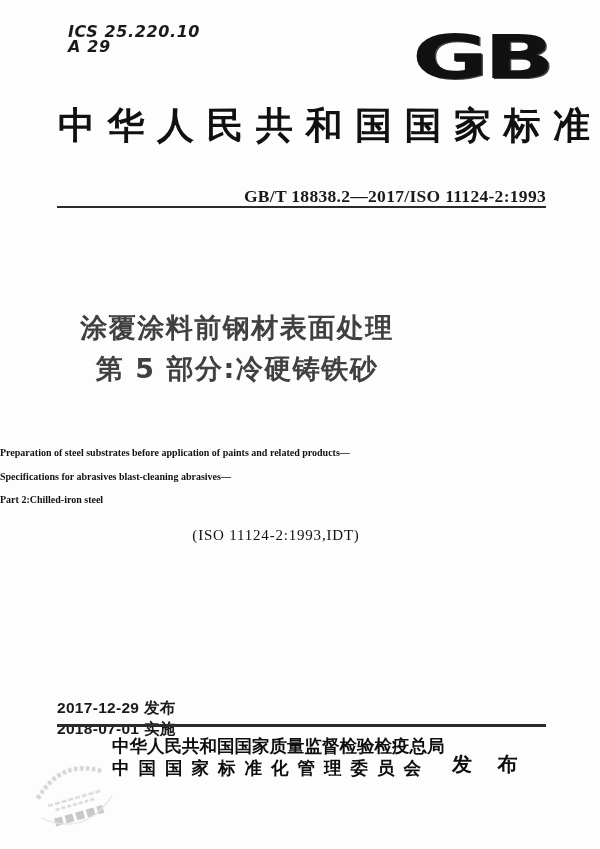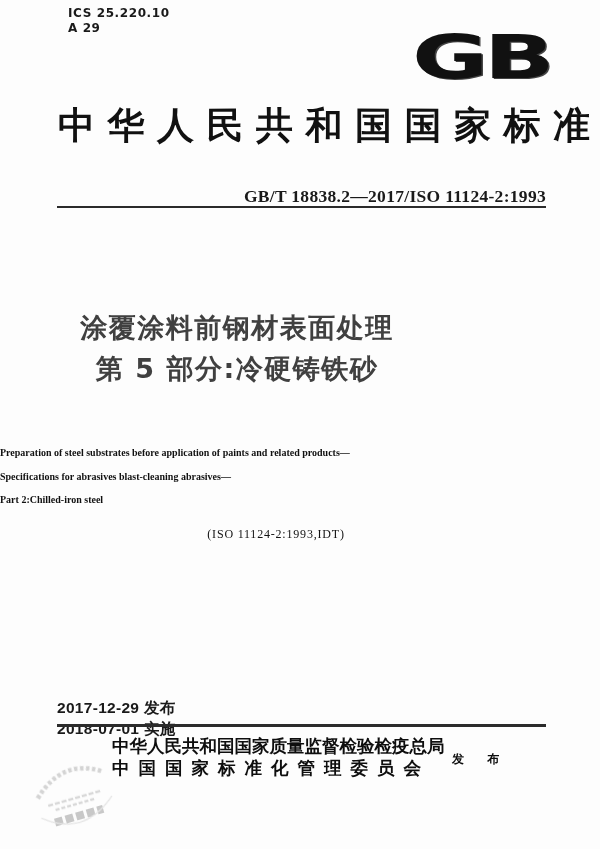--- a/index.html
+++ b/index.html
@@ -3,22 +3,22 @@
 <meta charset="utf-8">
 <style>
   html,body{margin:0;padding:0;background:#e8e8e8;}
   #page{
     position:relative;width:600px;height:849px;background:#fdfdfd;
     font-family:"Liberation Sans",sans-serif;color:#1a1a1a;overflow:hidden;
     margin:0 auto;box-shadow:0 0 3px rgba(0,0,0,.15);
   }
   
   #ics{
-    position:absolute;left:68px;top:6px;font-family:"DejaVu Sans",sans-serif;
-    font-weight:bold;font-size:12px;line-height:15px;letter-spacing:.6px;
+    position:absolute;left:68px;top:24px;font-family:"DejaVu Sans",sans-serif;
+    font-weight:bold;font-size:16px;line-height:15px;letter-spacing:.6px;font-style:italic;
   }
   
   #gb-logo{
     position:absolute;top:20px;right:50px;font-family:"DejaVu Sans",sans-serif;
     font-weight:900;font-size:60px;line-height:74px;letter-spacing:-3px;
     transform:scaleX(1.55);transform-origin:100% 50%;color:#111;
     text-shadow:1px 1px 0 #444;
   }
   
   #heading{
@@ -43,38 +43,38 @@
   #title-cn .line{font-size:27px;line-height:41px;letter-spacing:1.5px;}
   
   #title-en{
     position:absolute;top:441px;left:0;width:524px;
     font-family:"Liberation Serif","DejaVu Serif",serif;font-weight:bold;
     font-size:10px;line-height:23.5px;color:#111;
   }
   
   #iso-ref{
     position:absolute;top:527px;left:0;width:552px;text-align:center;
-    font-family:"Liberation Serif","DejaVu Serif",serif;font-size:12px;
+    font-family:"Liberation Serif","DejaVu Serif",serif;font-size:15px;
     letter-spacing:.8px;color:#111;
   }
   
   #dates{
     position:absolute;top:698px;left:57px;width:489px;display:flex;
     justify-content:space-between;font-weight:bold;font-size:15.5px;
     letter-spacing:.3px;
     flex-direction:column;
   }
   
   #publisher{
     position:absolute;top:736px;left:112px;width:340px;font-weight:bold;
     font-size:17.5px;line-height:21.5px;color:#0e0e0e;white-space:nowrap;
   }
   #publisher .l2{letter-spacing:9px;}
   #release-label{
-    position:absolute;left:452px;top:751px;font-weight:bold;font-size:12px;
+    position:absolute;left:452px;top:751px;font-weight:bold;font-size:20px;
     letter-spacing:10px;white-space:nowrap;color:#0e0e0e;
   }
   
   #stamp{
     position:absolute;left:25px;top:747px;width:92px;height:88px;
     transform:rotate(-16deg);opacity:.55;filter:blur(.4px);
   }
 </style>
 </head>
 <body>

